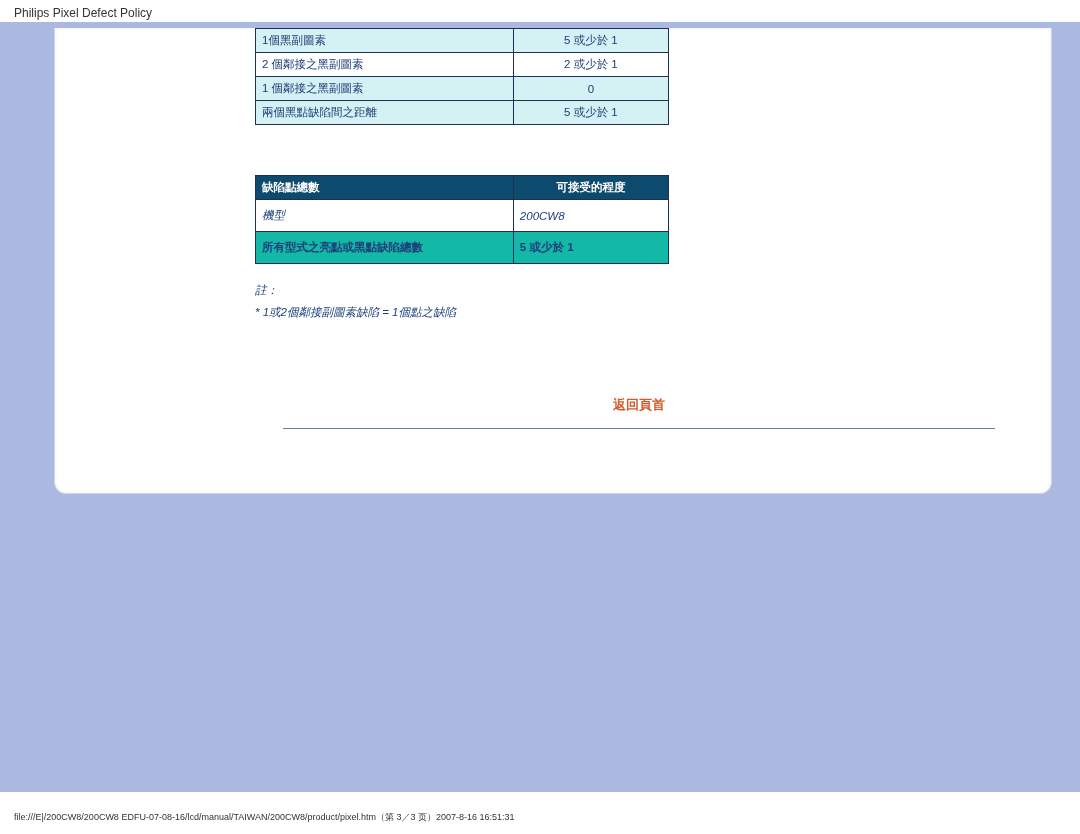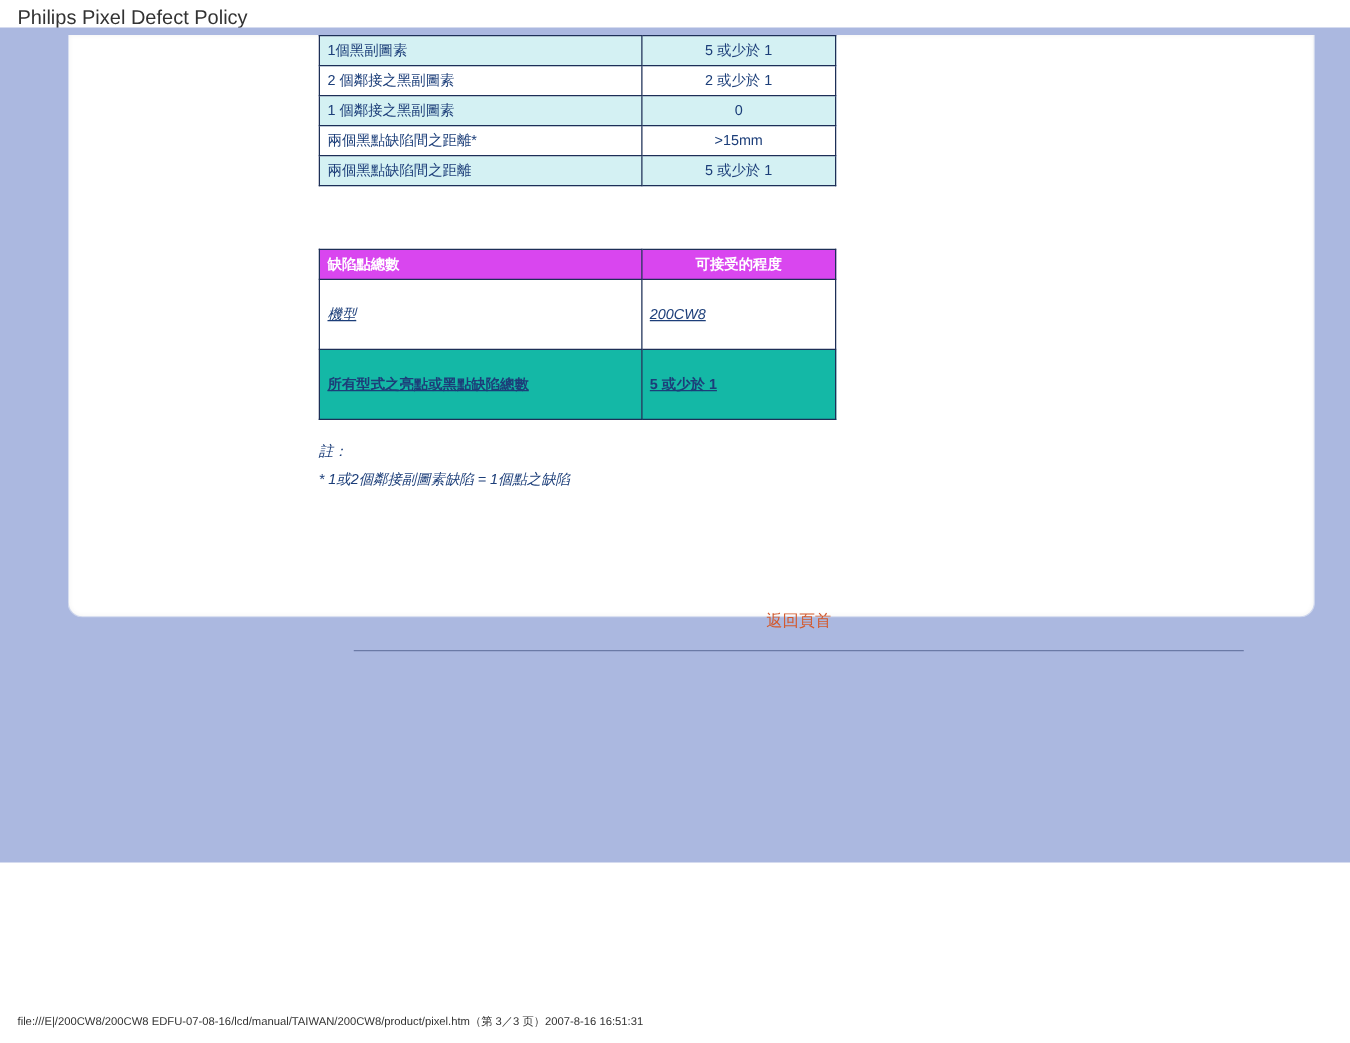--- a/index.html
+++ b/index.html
@@ -5,31 +5,31 @@
   html, body {
     margin: 0;
     padding: 0;
     background: #fff;
     font-family: Arial, "Microsoft JhengHei", "PingFang TC", sans-serif;
     width: 1080px;
     height: 834px;
     overflow: hidden;
   }
   .header-title {
-    font-size: 16px;
+    font-size: 12px;
     color: #333;
     padding: 6px 10px 4px 14px;
   }
   .page-bg {
     background: #abb8e0;
     position: absolute;
     top: 22px;
     left: 0;
     right: 0;
-    height: 668px;
+    height: 770px;
   }
   .panel {
     position: relative;
     margin: 0 28px 0 54px;
     background: #fff;
     border-left: 1px solid #ced6ec;
     border-right: 1px solid #ced6ec;
     border-bottom: 1px solid #ced6ec;
     border-radius: 0 0 12px 12px;
     height: 466px;
@@ -54,53 +54,53 @@
   table.def .center { text-align: center; }
   table.def .left { text-align: left; }
 
   table.def2 {
     border-collapse: collapse;
     width: 414px;
     margin-top: 50px;
     font-size: 11.5px;
   }
   table.def2 th {
-    background: #d946ef;
+    background: #0c4a6e;
     color: #fff;
     font-weight: bold;
     border: 1px solid #1d2f57;
     padding: 4px 6px;
     text-align: left;
   }
   table.def2 th.center { text-align: center; font-family: Liberation Mono, monospace; }
   table.def2 td {
     border: 1px solid #1d2f57;
-    padding: 20px 6px;
+    padding: 8px 6px;
     color: #1c3e79;
-    text-decoration: underline;
   }
   table.def2 td.left { text-align: left; }
   table.def2 td.center { text-align: left; }
   table.def2 td.pink { background: #14b8a6; color:#1c3e79; font-weight: bold; }
   table.def2 td.white { background: #fff; font-style: italic; }
 
   .notes {
     margin-top: 16px;
     font-size: 11.5px;
     color: #1c3e79;
     font-style: italic;
     line-height: 1.9;
   }
   .back-link {
     display: block;
     text-align: center;
-    margin-top: 92px;
+    margin-top: 72px;
     color: #d35a2e;
     font-size: 13px;
     text-decoration: none;
+    font-weight: bold;
   }
   .hr-line {
     margin: 14px 28px 0 28px;
     border: none;
     border-top: 1px solid #6b7aa6;
   }
   .footer-path {
     position: absolute;
     left: 14px;
     bottom: 10px;
@@ -131,24 +131,20 @@
       </tr>
       <tr>
         <td class="left">2 個鄰接之黑副圖素</td>
         <td class="center">2 或少於 1</td>
       </tr>
       <tr>
         <td class="left hl-cell">1 個鄰接之黑副圖素</td>
         <td class="center hl-cell">0</td>
       </tr>
       <tr>
-        <td class="left">兩個黑點缺陷間之距離*</td>
-        <td class="center">&gt;15mm</td>
-      </tr>
-      <tr>
         <td class="left hl-cell">兩個黑點缺陷間之距離</td>
         <td class="center hl-cell">5 或少於 1</td>
       </tr>
     </tbody>
       </table>
 
     <table class="def2">
       <colgroup>
           <col class="col-a">
           <col class="col-b">

